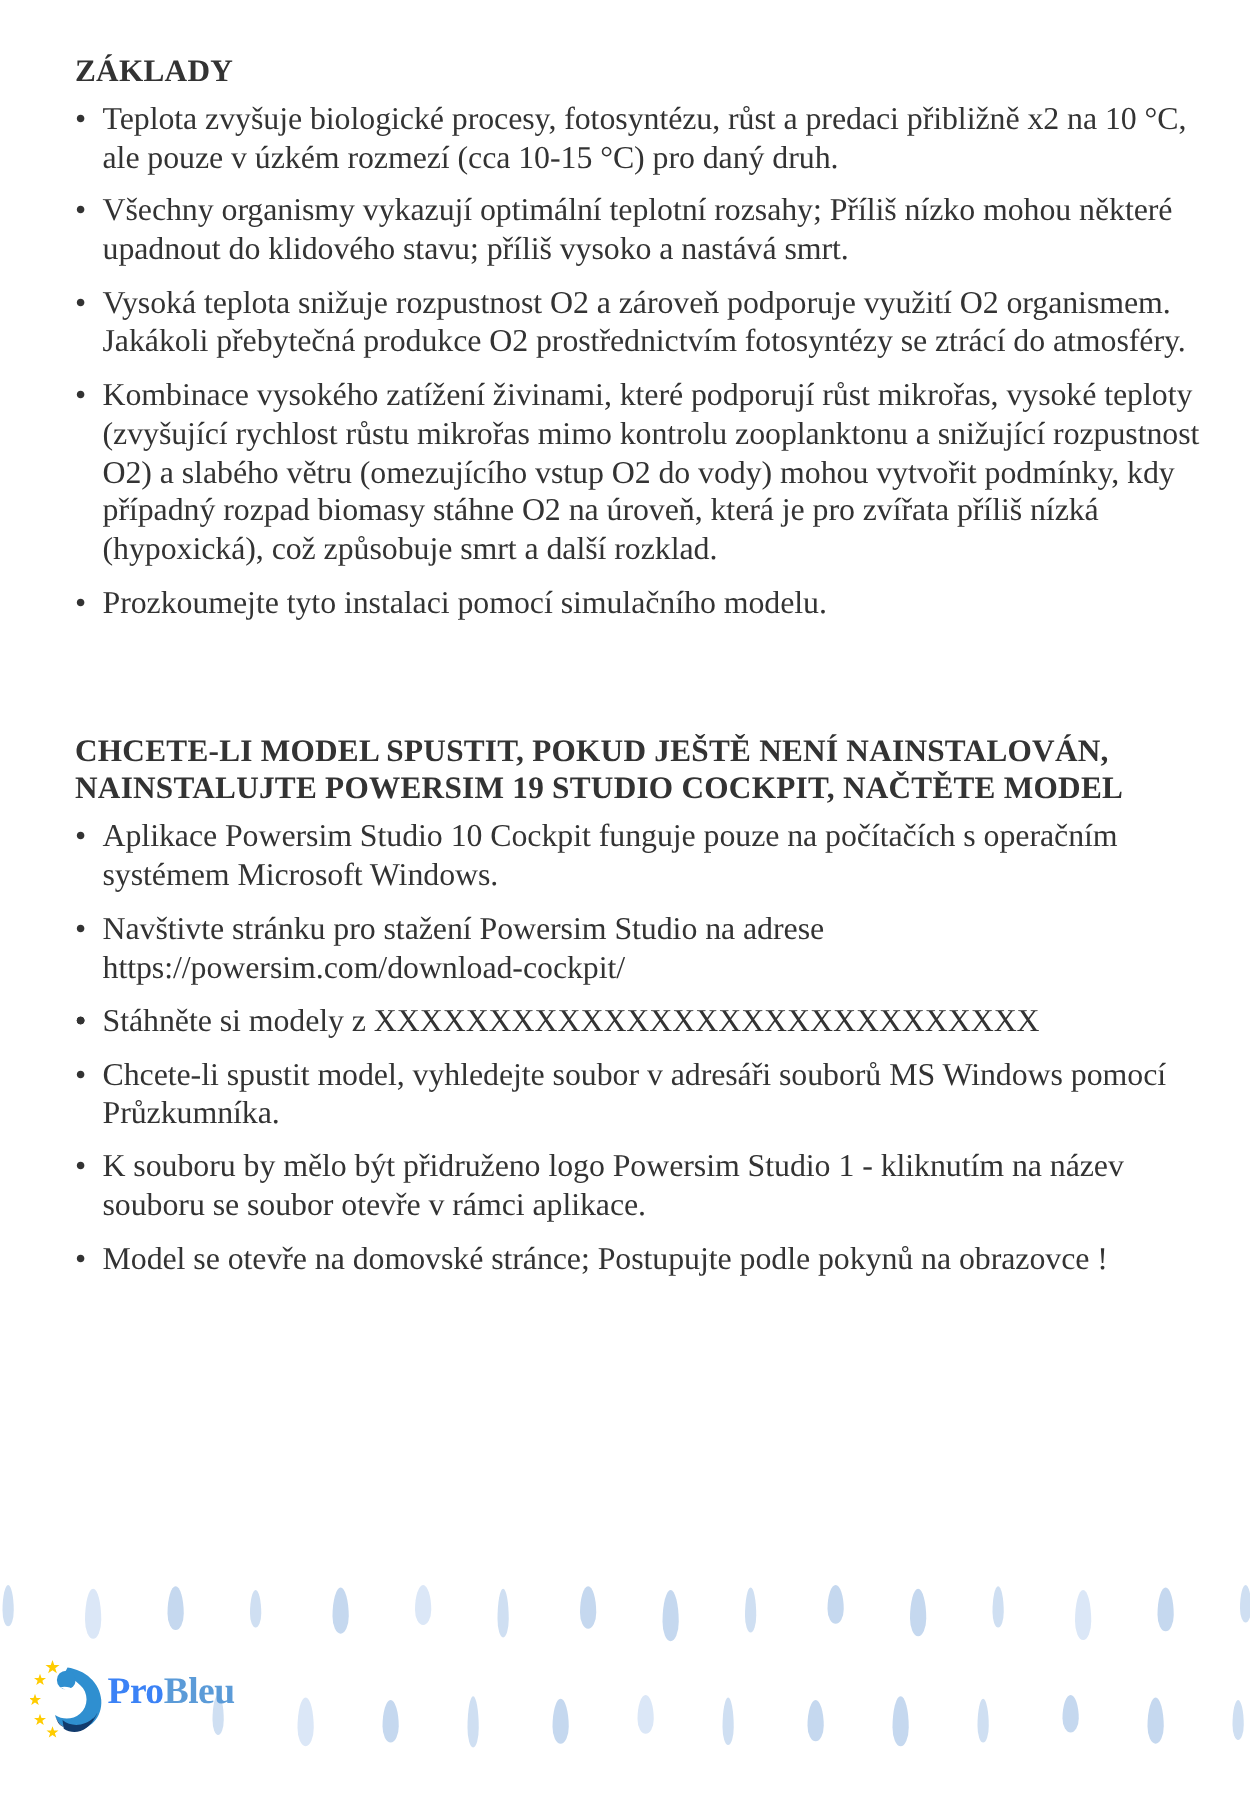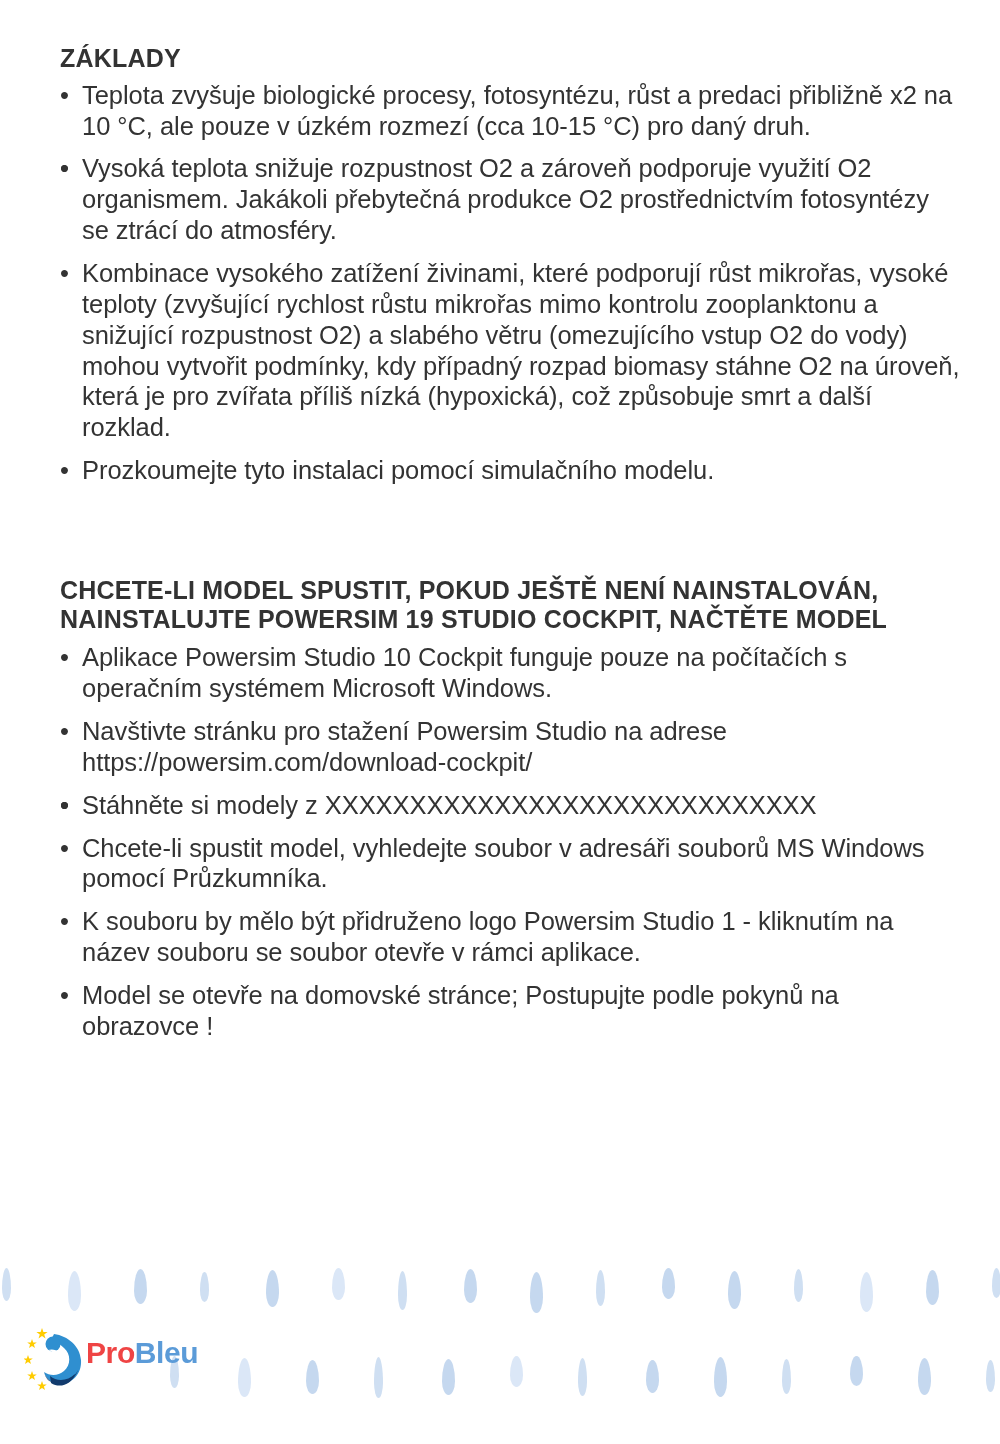--- a/index.html
+++ b/index.html
@@ -15,20 +15,21 @@
     color: #333333;
     overflow: hidden;
     position: relative;
   }
 
   .page {
     position: relative;
     width: 980px;
     height: 1444px;
     box-sizing: border-box;
+    font-family: Liberation Serif, serif;
   }
 
   .content {
     position: absolute;
     left: 60px;
     top: 44px;
     width: 900px;
   }
 
   h1.section-heading {
@@ -112,37 +113,37 @@
   .logo-text {
     position: absolute;
     left: 72px;
     top: 16px;
     font-size: 30px;
     font-weight: bold;
     letter-spacing: -0.4px;
     line-height: 1;
     white-space: nowrap;
   }
-  .logo-text .pro { color: #ef4444; }
+  .logo-text .pro { color: #3b82f6; }
   .logo-text .bleu { color: #5b9bd8; }
 </style>
 </head>
 <body>
 
 <div class="page">
 
   <div class="content">
 
     <h1 class="section-heading">ZÁKLADY</h1>
 
     <p class="bullet">
       <span class="dot">•</span><span>Teplota zvyšuje biologické procesy, fotosyntézu, růst a predaci přibližně x2 na 10 °C, ale pouze v úzkém rozmezí (cca 10-15 °C) pro daný druh.</span>
     </p>
     <p class="bullet">
-      <span class="dot">•</span>
+      <span class="dot">•</span><span>Všechny organismy vykazují optimální teplotní rozsahy; Příliš nízko mohou některé upadnout do klidového stavu; příliš vysoko a nastává smrt.</span>
     </p>
     <p class="bullet">
       <span class="dot">•</span><span>Vysoká teplota snižuje rozpustnost O2 a zároveň podporuje využití O2 organismem. Jakákoli přebytečná produkce O2 prostřednictvím fotosyntézy se ztrácí do atmosféry.</span>
     </p>
     <p class="bullet">
       <span class="dot">•</span><span>Kombinace vysokého zatížení živinami, které podporují růst mikrořas, vysoké teploty (zvyšující rychlost růstu mikrořas mimo kontrolu zooplanktonu a snižující rozpustnost O2) a slabého větru (omezujícího vstup O2 do vody) mohou vytvořit podmínky, kdy případný rozpad biomasy stáhne O2 na úroveň, která je pro zvířata příliš nízká (hypoxická), což způsobuje smrt a další rozklad.</span>
     </p>
     <p class="bullet">
       <span class="dot">•</span><span>Prozkoumejte tyto instalaci pomocí simulačního modelu.</span>
     </p>

